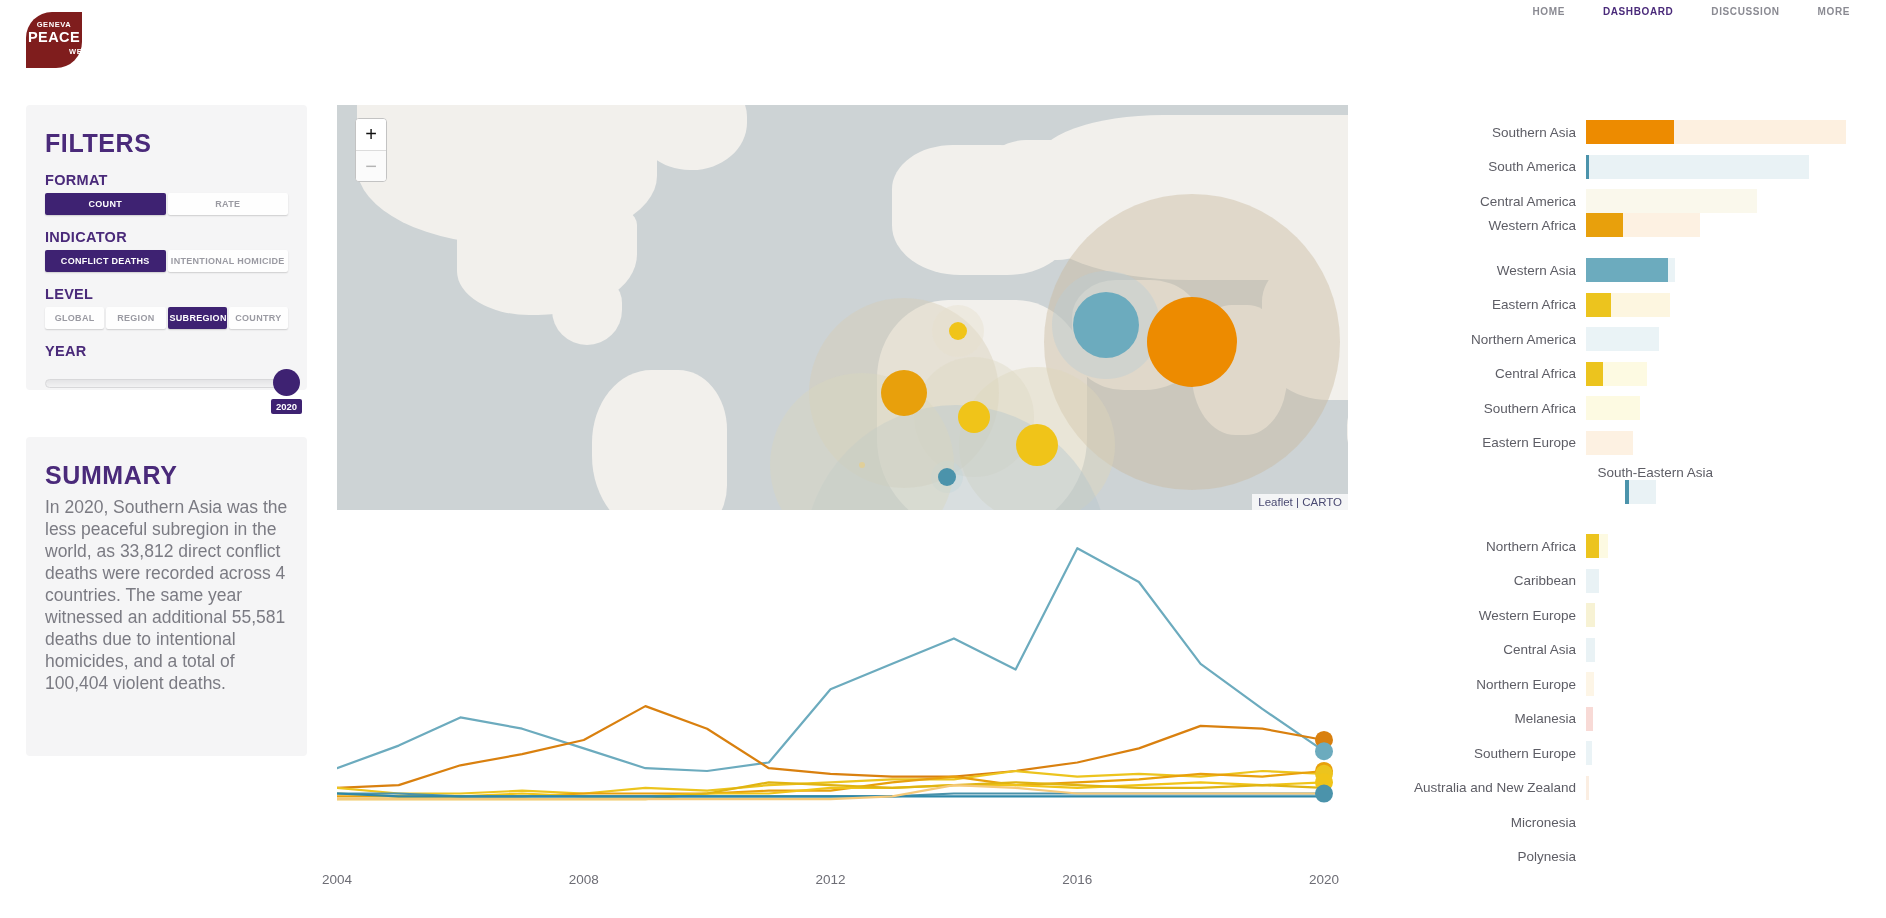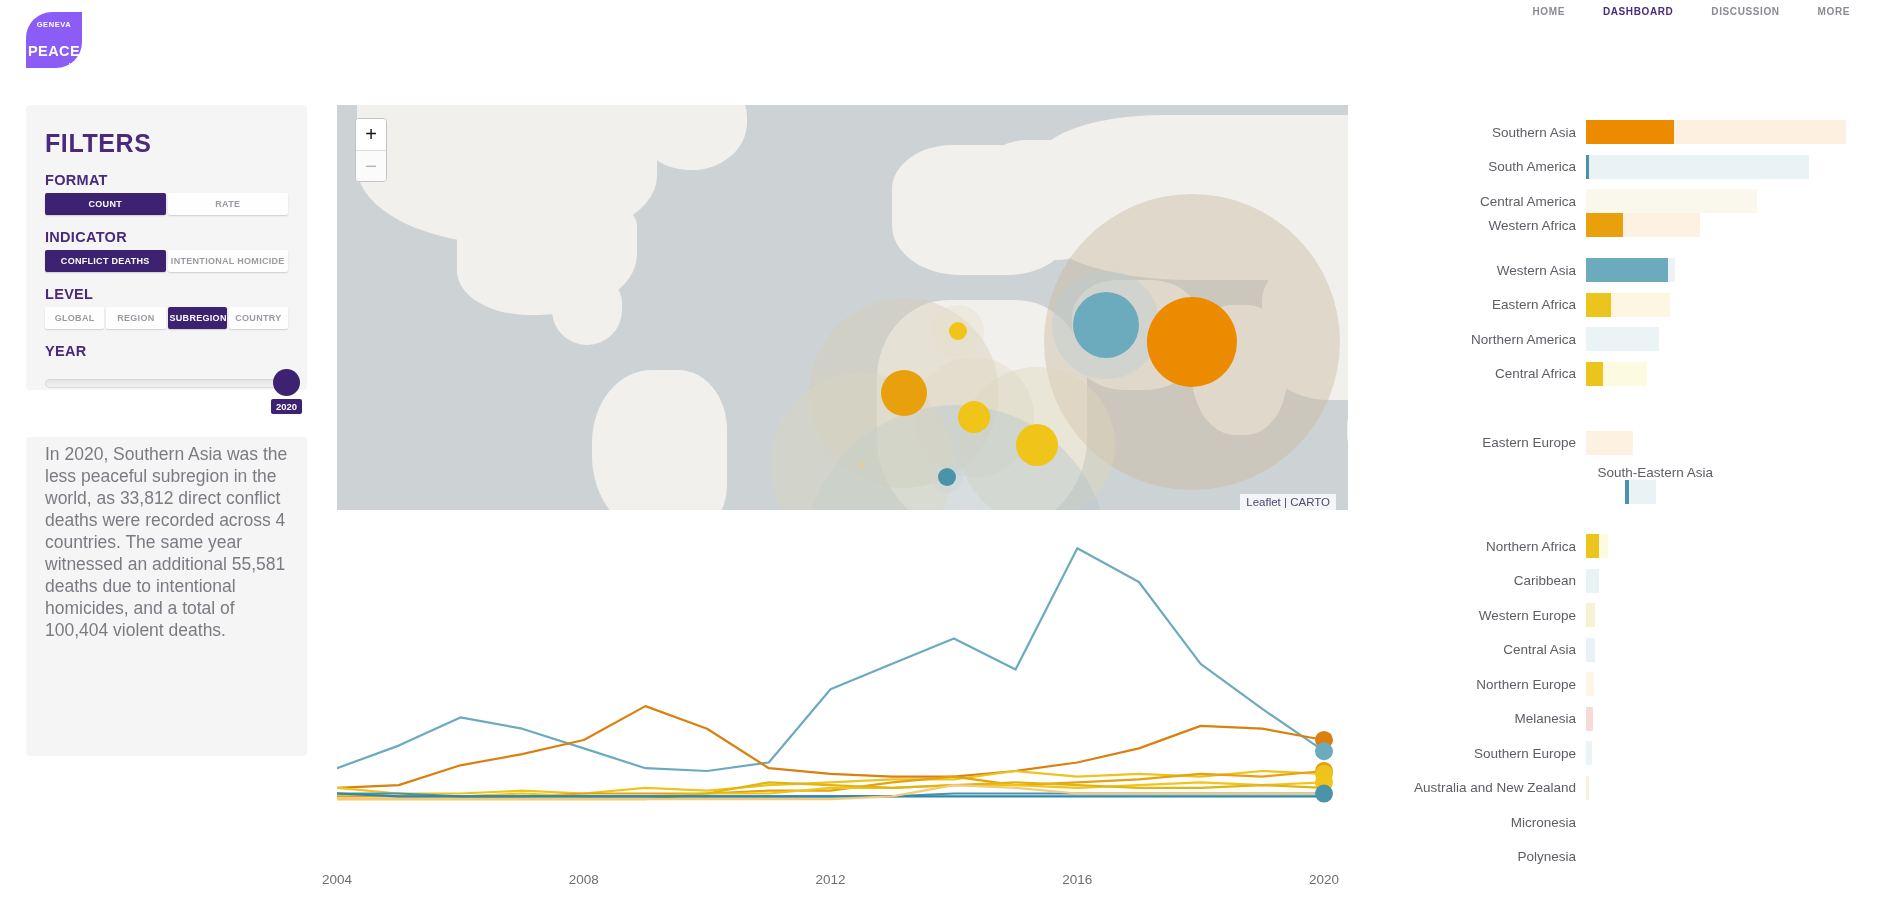--- a/index.html
+++ b/index.html
@@ -10,28 +10,28 @@
     font-family: "Liberation Sans", sans-serif;
     overflow: hidden;
   }
   #app { position: relative; width: 1886px; height: 918px; }
 
   
   #header { position: absolute; left: 0; top: 0; width: 1886px; height: 86px; }
   #logo {
     position: absolute; left: 26px; top: 12px;
     width: 56px; height: 56px;
-    background: #8b5cf6;
+    background: #7f1d1d;
     border-top-left-radius: 26px;
     border-bottom-right-radius: 26px;
     color: #fff; text-align: center;
     padding-top: 8px;
   }
   #logo .l1 { font-size: 7.5px; letter-spacing: .6px; font-weight: 600; line-height: 9px; }
-  #logo .l2 { font-size: 14.5px; letter-spacing: .4px; font-weight: 800; line-height: 17px; margin-top: 14px; }
+  #logo .l2 { font-size: 14.5px; letter-spacing: .4px; font-weight: 800; line-height: 17px; margin-top: 0; }
   #logo .l3 { font-size: 7.5px; letter-spacing: .6px; font-weight: 600; line-height: 9px; margin-top: 1px; padding-left: 43px; }
 
   #nav { position: absolute; right: 36px; top: 6px; display: flex; gap: 38px; align-items: center; }
   .nav-item {
     font-size: 10px; font-weight: 700; letter-spacing: .6px;
     color: #8a8a92; cursor: pointer; white-space: nowrap;
   }
   .nav-item.active { color: #4a2a7a; }
 
   
@@ -98,21 +98,21 @@
     position: absolute; left: 18px; top: 13px; z-index: 30;
     width: 32px; border: 1px solid #c3c3c3; border-radius: 4px;
     background: #fff; overflow: hidden;
   }
   .map-btn {
     height: 31px; line-height: 31px; text-align: center;
     font-size: 20px; cursor: pointer; background: #fff; color: #111;
   }
   .map-btn + .map-btn { border-top: 1px solid #dcdcdc; color: #b4b4b4; background:#fbfbfb; }
   #map-attrib {
-    position: absolute; right: 12px; bottom: 0; z-index: 30;
+    position: absolute; right: 0; bottom: 0; z-index: 30;
     background: rgba(255,255,255,.78); color: #4a4a72;
     font-size: 11.5px; padding: 2px 6px;
   }
   .halo { position: absolute; border-radius: 50%; pointer-events: none; }
   .bubble { position: absolute; border-radius: 50%; cursor: pointer; }
 
   
   #line-chart { position: absolute; left: 337px; top: 510px; width: 1011px; height: 300px; }
   #x-axis { position: absolute; left: 337px; top: 872px; width: 1011px; height: 20px; }
   .x-tick {
@@ -171,20 +171,21 @@
       </div>
     <div class="field-label">YEAR</div>
     <div id="year-slider-wrap">
       <div id="year-track"></div>
       <div id="year-thumb"></div>
       <div id="year-badge">2020</div>
     </div>
   </div>
 
   <div id="summary-panel">
+    <div class="panel-title">SUMMARY</div>
     <div id="summary-text">In 2020, Southern Asia was the less peaceful subregion in the world, as 33,812 direct conflict deaths were recorded across 4 countries. The same year witnessed an additional 55,581 deaths due to intentional homicides, and a total of 100,404 violent deaths.</div>
   </div>
 
   <div id="map">
     <div id="map-land">
         <div class="landmass" style="left: 20px; top: -10px; width: 300px; height: 150px; background: rgb(242, 240, 236); border-radius: 0px 0px 46% 52%;"></div>
         <div class="landmass" style="left: 120px; top: 100px; width: 180px; height: 110px; background: rgb(242, 240, 236); border-radius: 30% 18% 55% 40%;"></div>
         <div class="landmass" style="left: 215px; top: 170px; width: 70px; height: 70px; background: rgb(242, 240, 236); border-radius: 40% 40% 50% 50%;"></div>
         <div class="landmass" style="left: 300px; top: -30px; width: 110px; height: 95px; background: rgb(242, 240, 236); border-radius: 42% 44% 50% 48%;"></div>
         <div class="landmass" style="left: 255px; top: 265px; width: 135px; height: 165px; background: rgb(242, 240, 236); border-radius: 44% 36% 30% 48%;"></div>
@@ -297,20 +298,26 @@
           <div class="bar-bg" style="width: 72.5071px; background: rgb(234, 243, 246);"></div>
         </div>
       </div>
       <div class="bar-row" style="top: 241.5px;">
         <div class="bar-label">Central Africa</div>
         <div class="bar-holder">
           <div class="bar-bg" style="width: 60.8541px; background: rgb(253, 250, 226);"></div>
           <div class="bar-fg" style="width: 16.573px; background: rgb(236, 196, 30);"></div>
         </div>
       </div>
+      <div class="bar-row" style="top: 276px;">
+        <div class="bar-label">Southern Africa</div>
+        <div class="bar-holder">
+          <div class="bar-bg" style="width: 54.3803px; background: rgb(253, 250, 226);"></div>
+        </div>
+      </div>
       <div class="bar-row" style="top: 310.5px;">
         <div class="bar-label">Eastern Europe</div>
         <div class="bar-holder">
           <div class="bar-bg" style="width: 46.6117px; background: rgb(253, 241, 226);"></div>
         </div>
       </div>
       <div class="bar-row" style="top: 345px; flex-direction: column;">
         <div class="bar-label">South-Eastern Asia</div>
         <div class="bar-holder">
           <div class="bar-bg" style="width: 31.0745px; background: rgb(233, 242, 245);"></div>

